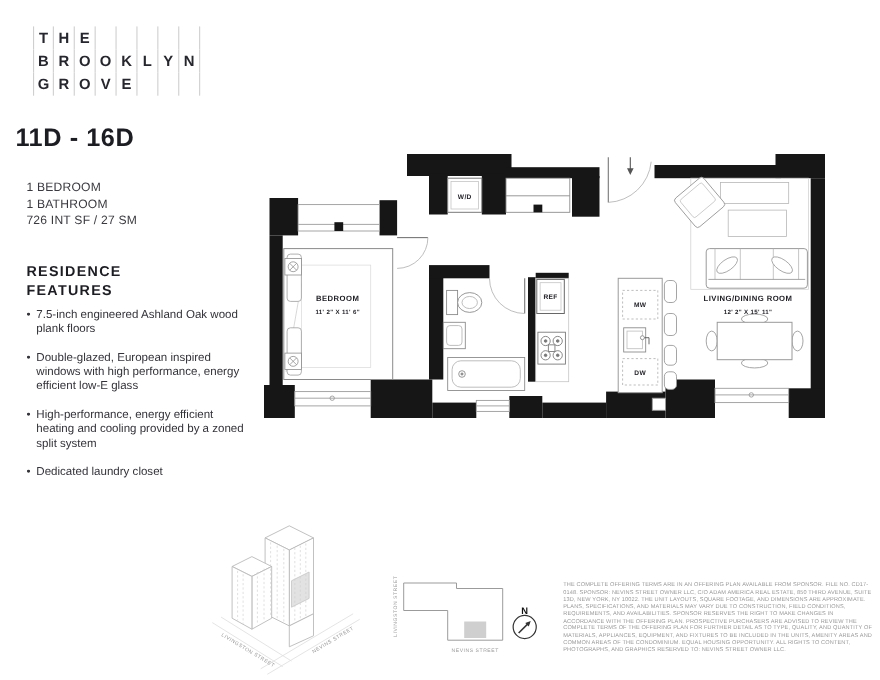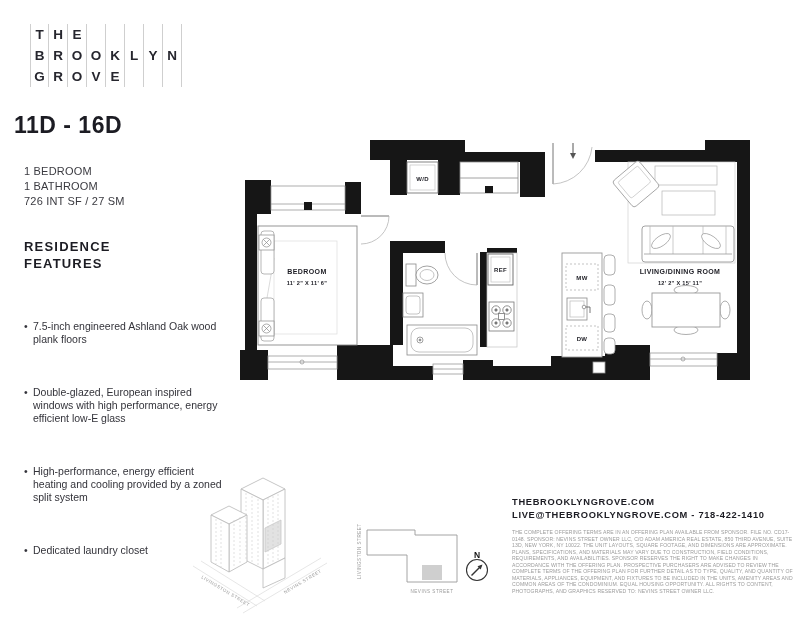--- a/index.html
+++ b/index.html
@@ -18,21 +18,21 @@
 
   
   .unit-title { position:absolute; left:14px; top:112px; font-size:23px;
                 font-weight:800; letter-spacing:.5px; color:#1c1c23; }
   .unit-specs { position:absolute; left:24px; top:164px; font-size:11px;
                 line-height:15px; color:#3a3a40; letter-spacing:.2px; }
   .feat-head  { position:absolute; left:24px; top:238px; width:120px; font-size:13px;
                 font-weight:800; letter-spacing:1.2px; line-height:17px; color:#1c1c23; }
   .feat-list  { position:absolute; left:24px; top:280px; width:207px; list-style:none; }
   .feat-list li { font-size:10.5px; line-height:13px; color:#33333a;
-                  margin-bottom:13px; padding-left:9px; position:relative;margin-top:40px; }
+                  margin-bottom:13px; padding-left:9px; position:relative; }
   .feat-list li::before { content:"\2022"; position:absolute; left:0; top:0; color:#33333a; }
 
   
   .contact { position:absolute; left:512px; top:496px; font-size:9.3px; font-weight:800;
              letter-spacing:.7px; line-height:12.5px; color:#1c1c23; }
   .legal { position:absolute; left:512px; top:529px; width:281px; font-size:5.1px;
            line-height:6.5px; letter-spacing:.12px; color:#9b9b9b; text-transform:uppercase; }
 
   
   svg { position:absolute; overflow:visible; }
@@ -307,20 +307,16 @@
     <text class="tiny-street" transform="rotate(-90 13 57)" x="13" y="57">LIVINGSTON STREET</text>
     <text class="tiny-street" x="84" y="71" text-anchor="middle">NEVINS STREET</text>
     <g>
       <circle cx="129" cy="48" r="10.5" fill="none" stroke="#333" stroke-width="1.1"></circle>
       <line x1="123.5" y1="53.5" x2="133" y2="44" stroke="#333" stroke-width="1.4"></line>
       <polygon points="134.5,42.5 129.5,44.3 132.7,47.5" fill="#333"></polygon>
       <text x="129" y="36" text-anchor="middle" font-size="8.5" font-weight="700" fill="#111">N</text>
     </g>
   </svg>
 
-  <div class="contact">
-    <div>THEBROOKLYNGROVE.COM</div>
-    <div>LIVE@THEBROOKLYNGROVE.COM - 718-422-1410</div>
-  </div>
 
   <div class="legal">THE COMPLETE OFFERING TERMS ARE IN AN OFFERING PLAN AVAILABLE FROM SPONSOR. FILE NO. CD17-0148. SPONSOR: NEVINS STREET OWNER LLC, C/O ADAM AMERICA REAL ESTATE, 850 THIRD AVENUE, SUITE 13D, NEW YORK, NY 10022. THE UNIT LAYOUTS, SQUARE FOOTAGE, AND DIMENSIONS ARE APPROXIMATE. PLANS, SPECIFICATIONS, AND MATERIALS MAY VARY DUE TO CONSTRUCTION, FIELD CONDITIONS, REQUIREMENTS, AND AVAILABILITIES. SPONSOR RESERVES THE RIGHT TO MAKE CHANGES IN ACCORDANCE WITH THE OFFERING PLAN. PROSPECTIVE PURCHASERS ARE ADVISED TO REVIEW THE COMPLETE TERMS OF THE OFFERING PLAN FOR FURTHER DETAIL AS TO TYPE, QUALITY, AND QUANTITY OF MATERIALS, APPLIANCES, EQUIPMENT, AND FIXTURES TO BE INCLUDED IN THE UNITS, AMENITY AREAS AND COMMON AREAS OF THE CONDOMINIUM. EQUAL HOUSING OPPORTUNITY. ALL RIGHTS TO CONTENT, PHOTOGRAPHS, AND GRAPHICS RESERVED TO: NEVINS STREET OWNER LLC.</div>
 
 </div>
 
 </body></html>

